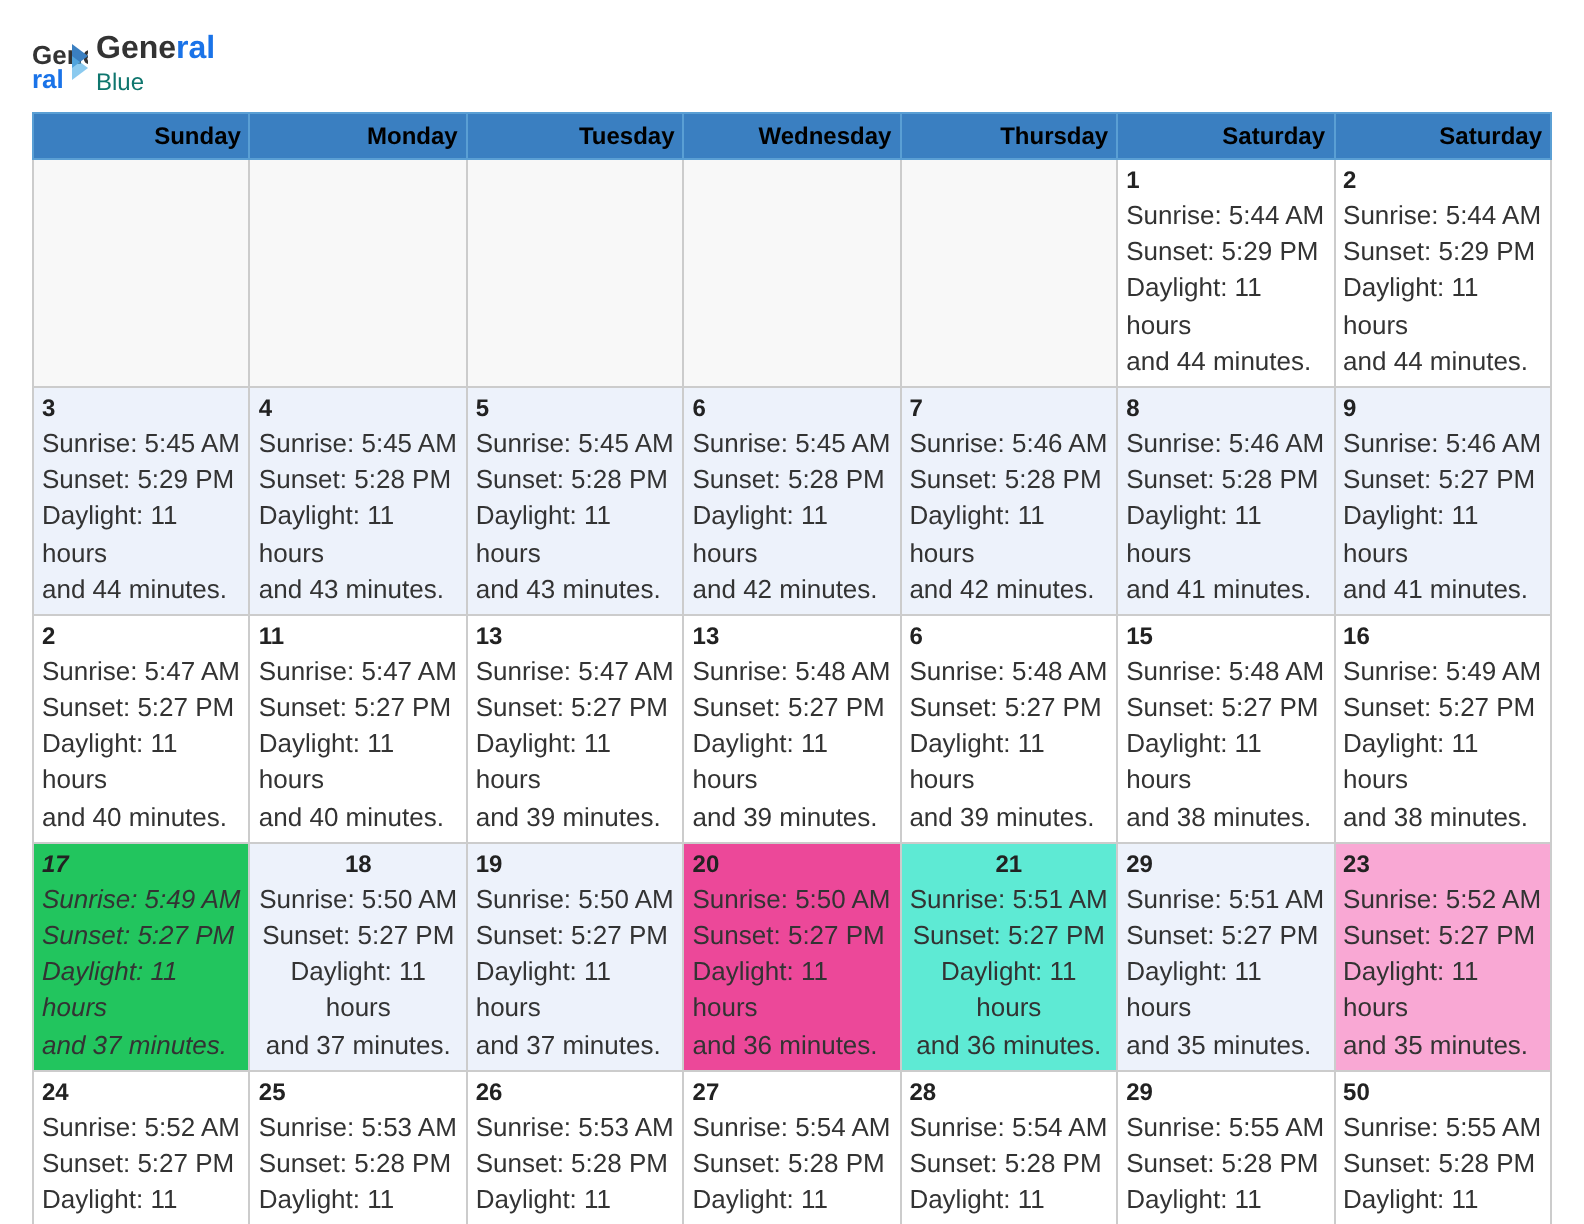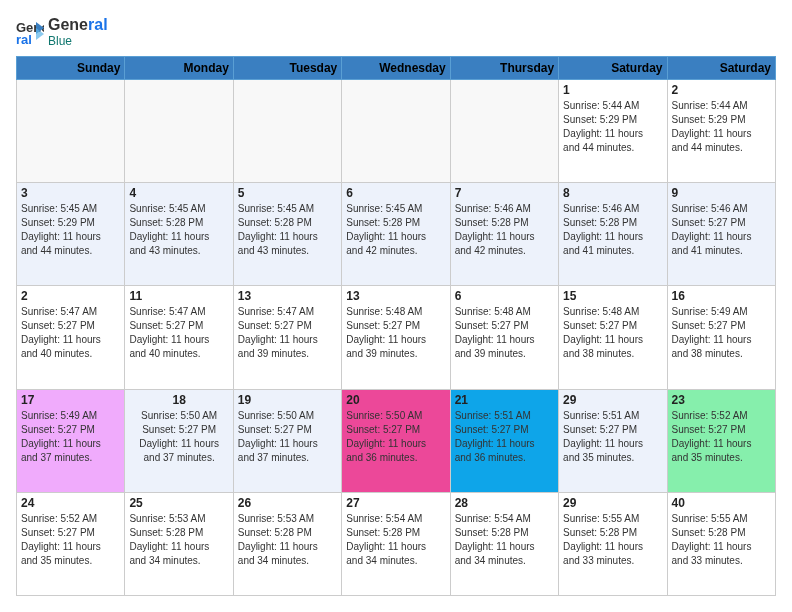--- a/index.html
+++ b/index.html
@@ -77,21 +77,21 @@
       background: #f0f4fa;
     }
     .day-number {
       font-size: 12px;
       font-weight: bold;
       color: #222;
       display: block;
       margin-bottom: 2px;
     }
     .day-info {
-      font-size: 10px;
+      font-size: 13px;
       color: #333;
       line-height: 1.4;
     }
   </style>
 </head>
 <body>
 
 <div class="page">
   <div class="header">
     <div class="logo">
@@ -194,45 +194,45 @@
           <td>
             <span class="day-number">15</span>
             <div class="day-info">Sunrise: 5:48 AM<br>Sunset: 5:27 PM<br>Daylight: 11 hours<br>and 38 minutes.</div>
           </td>
           <td>
             <span class="day-number">16</span>
             <div class="day-info">Sunrise: 5:49 AM<br>Sunset: 5:27 PM<br>Daylight: 11 hours<br>and 38 minutes.</div>
           </td>
         </tr>
         <tr>
-          <td style="background: #f0abfc;">
+          <td style="background: #22c55e; font-style: italic;">
             <span class="day-number">17</span>
             <div class="day-info">Sunrise: 5:49 AM<br>Sunset: 5:27 PM<br>Daylight: 11 hours<br>and 37 minutes.</div>
           </td>
           <td style="background: rgb(237, 242, 251); text-align: center;">
             <span class="day-number">18</span>
             <div class="day-info">Sunrise: 5:50 AM<br>Sunset: 5:27 PM<br>Daylight: 11 hours<br>and 37 minutes.</div>
           </td>
           <td style="background: rgb(237, 242, 251); margin-top: 44px;">
             <span class="day-number">19</span>
             <div class="day-info">Sunrise: 5:50 AM<br>Sunset: 5:27 PM<br>Daylight: 11 hours<br>and 37 minutes.</div>
           </td>
           <td style="background: #ec4899;">
             <span class="day-number">20</span>
             <div class="day-info">Sunrise: 5:50 AM<br>Sunset: 5:27 PM<br>Daylight: 11 hours<br>and 36 minutes.</div>
           </td>
-          <td style="background: #0ea5e9;">
+          <td style="background: #5eead4; text-align: center;">
             <span class="day-number">21</span>
             <div class="day-info">Sunrise: 5:51 AM<br>Sunset: 5:27 PM<br>Daylight: 11 hours<br>and 36 minutes.</div>
           </td>
           <td style="background: rgb(237, 242, 251);">
             <span class="day-number">29</span>
             <div class="day-info">Sunrise: 5:51 AM<br>Sunset: 5:27 PM<br>Daylight: 11 hours<br>and 35 minutes.</div>
           </td>
-          <td style="background: #86efac;">
+          <td style="background: #f9a8d4;">
             <span class="day-number">23</span>
             <div class="day-info">Sunrise: 5:52 AM<br>Sunset: 5:27 PM<br>Daylight: 11 hours<br>and 35 minutes.</div>
           </td>
         </tr>
         <tr>
           <td>
             <span class="day-number">24</span>
             <div class="day-info">Sunrise: 5:52 AM<br>Sunset: 5:27 PM<br>Daylight: 11 hours<br>and 35 minutes.</div>
           </td>
           <td>
@@ -249,19 +249,19 @@
           </td>
           <td>
             <span class="day-number">28</span>
             <div class="day-info">Sunrise: 5:54 AM<br>Sunset: 5:28 PM<br>Daylight: 11 hours<br>and 34 minutes.</div>
           </td>
           <td>
             <span class="day-number">29</span>
             <div class="day-info">Sunrise: 5:55 AM<br>Sunset: 5:28 PM<br>Daylight: 11 hours<br>and 33 minutes.</div>
           </td>
           <td>
-            <span class="day-number">40</span>
+            <span class="day-number">50</span>
             <div class="day-info">Sunrise: 5:55 AM<br>Sunset: 5:28 PM<br>Daylight: 11 hours<br>and 33 minutes.</div>
           </td>
         </tr>
       </tbody>
   </table>
 </div>
 
 </body></html>

